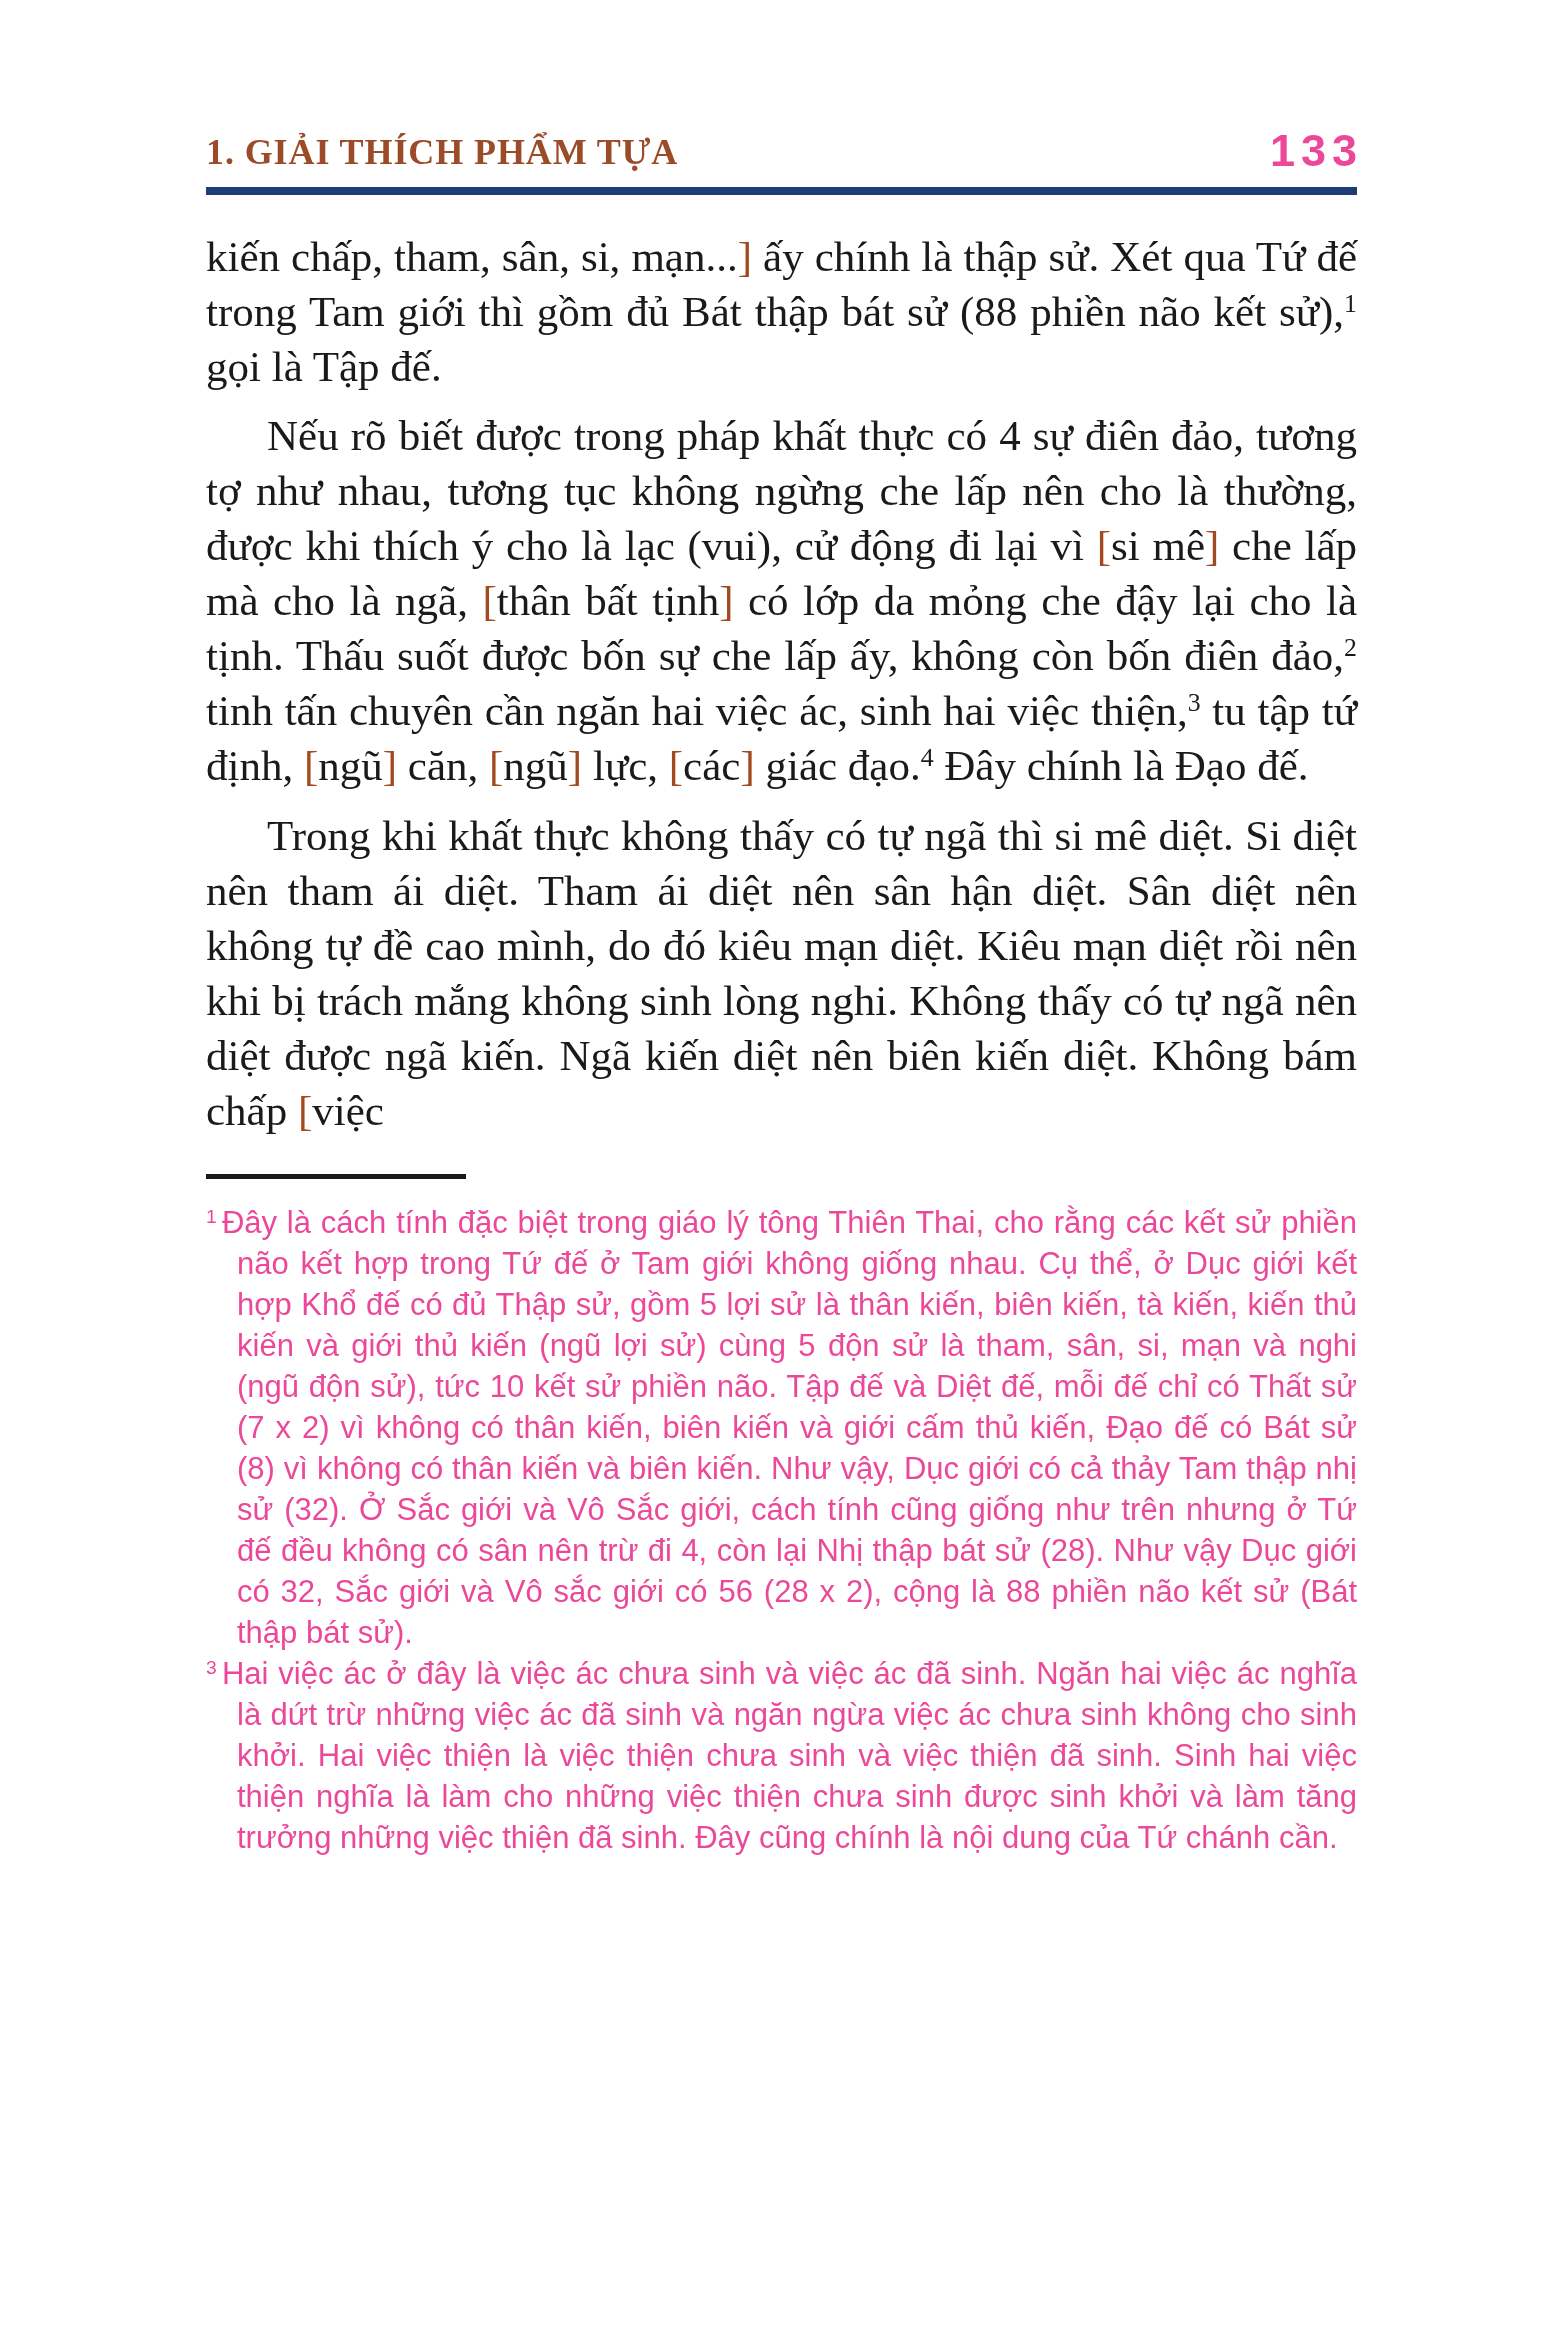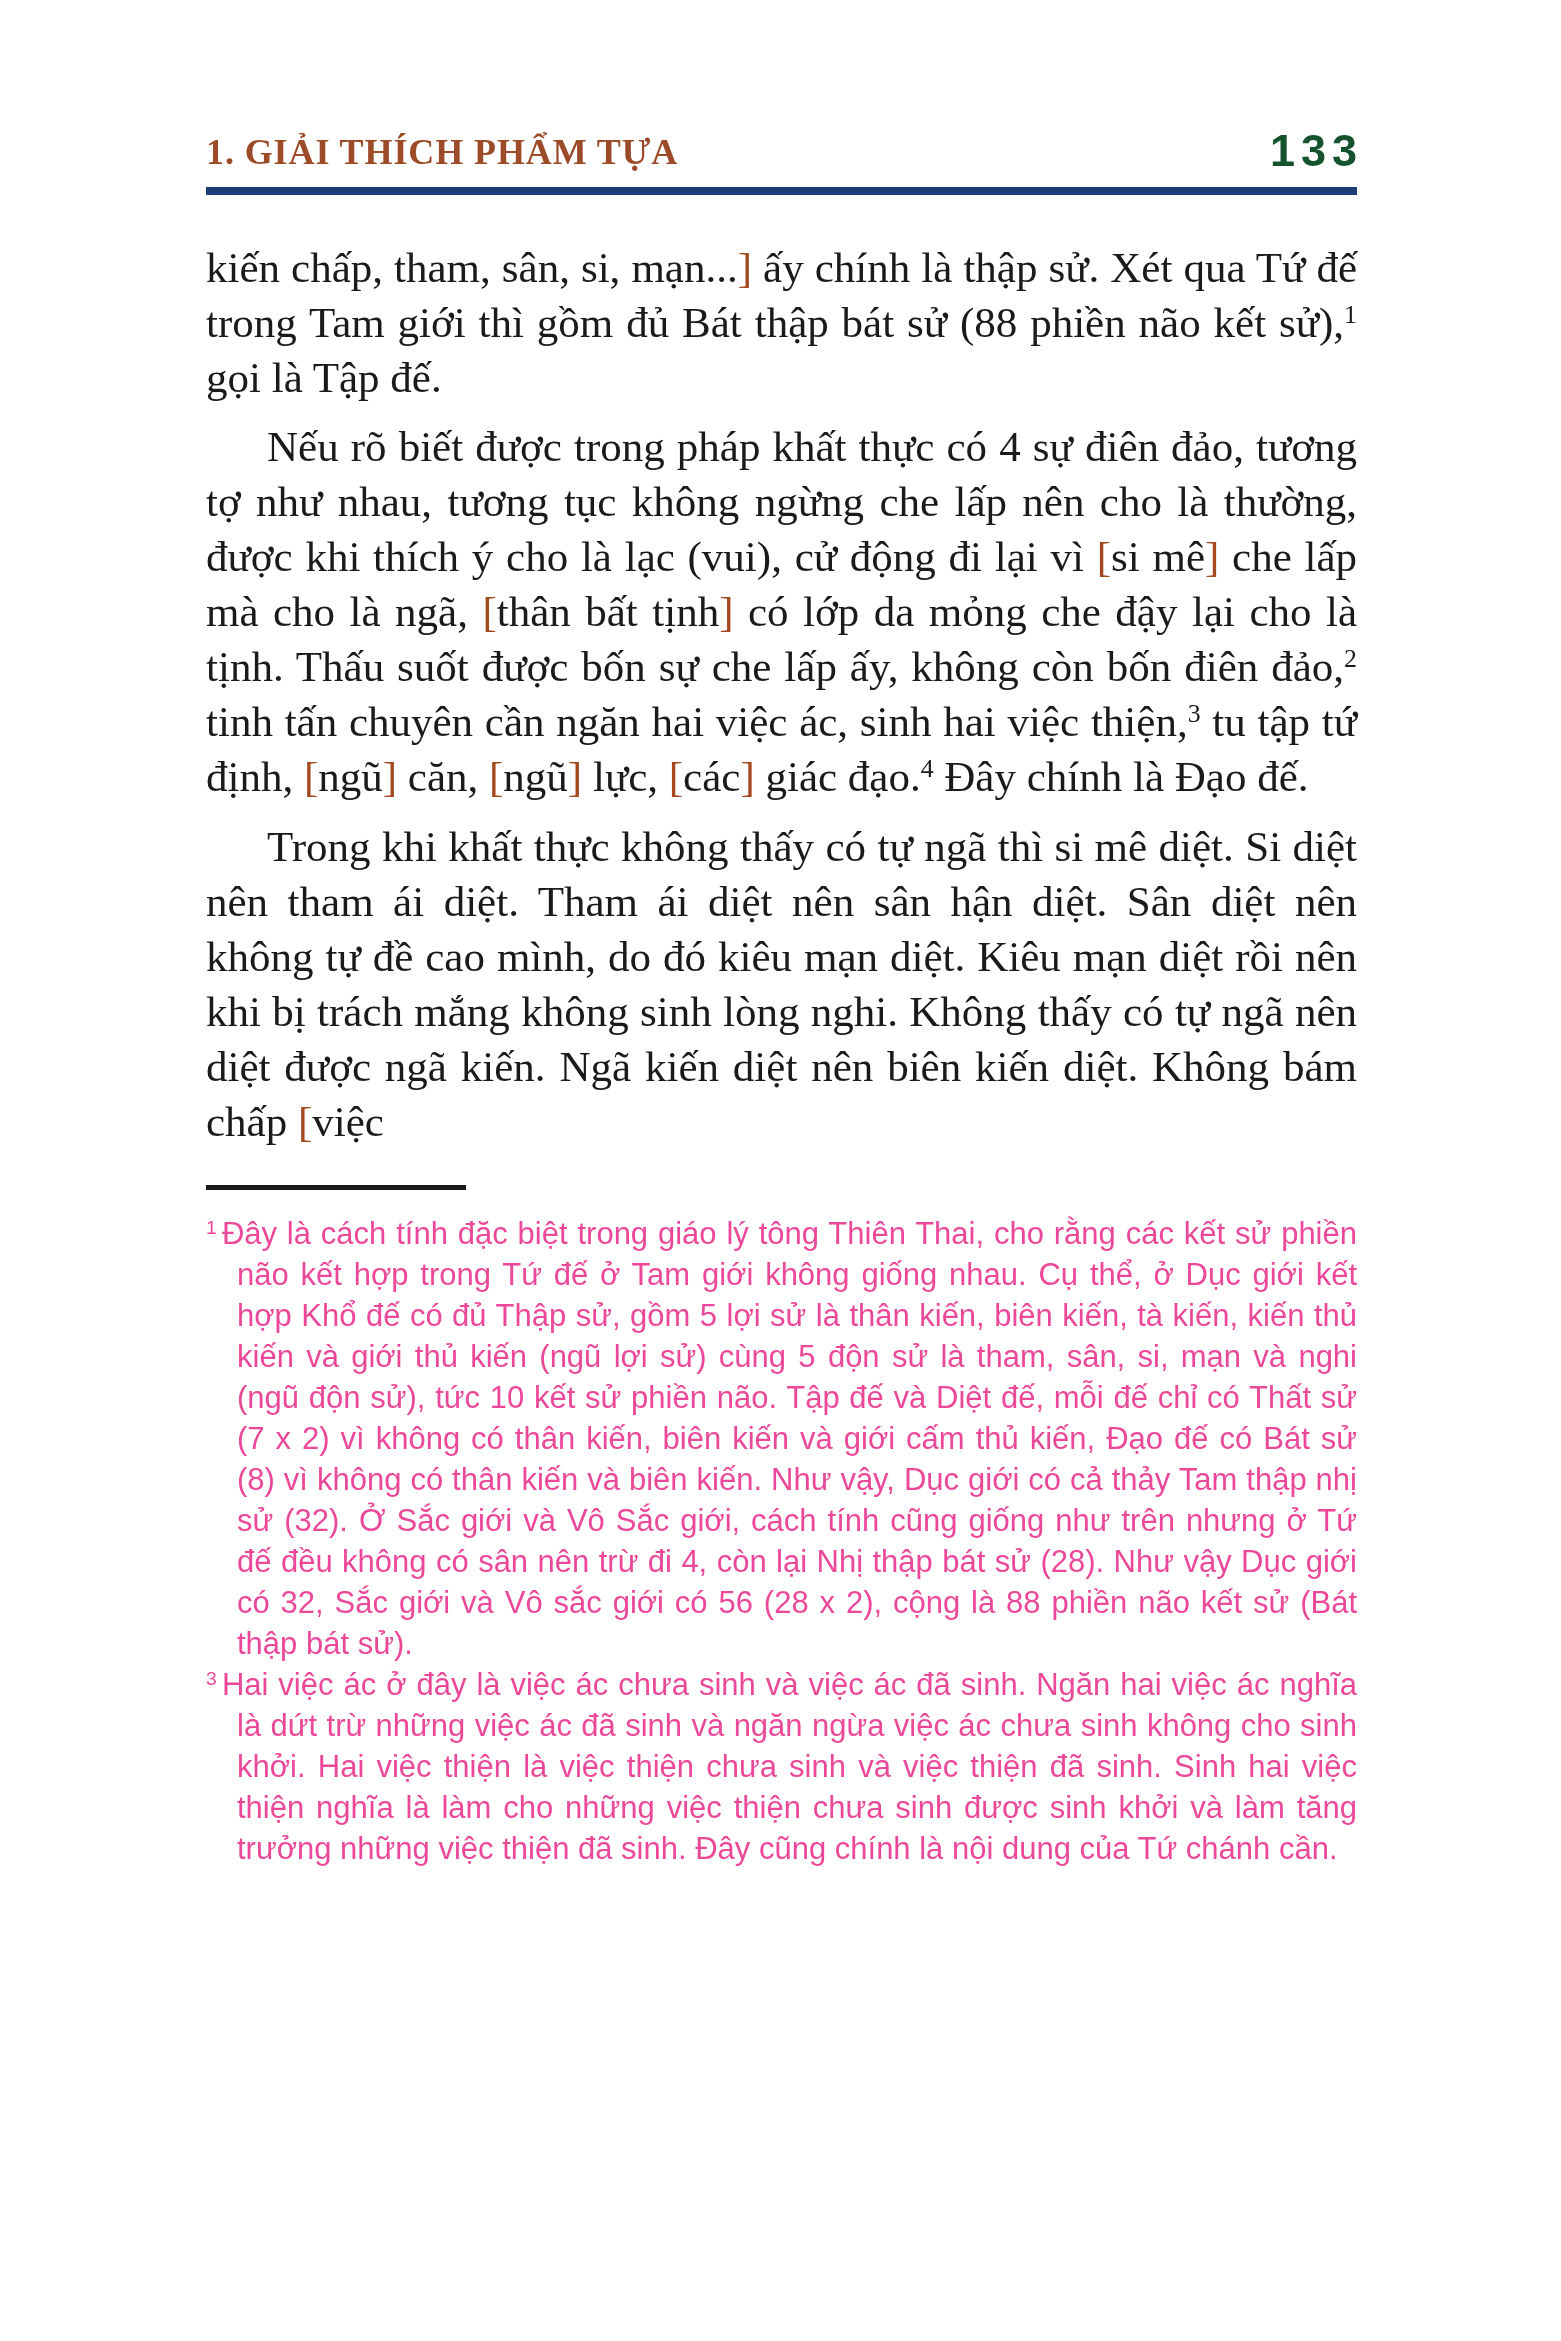--- a/index.html
+++ b/index.html
@@ -30,32 +30,32 @@
     font-weight: bold;
     font-size: 36px;
     letter-spacing: 0.9px;
     color: var(--accent-brown, #9c4b28);
   }
   .page-number {
     font-family: "Liberation Sans", sans-serif;
     font-weight: bold;
     font-size: 45px;
     letter-spacing: 6px;
-    color: #14532d;
+    color: #ec4899;
     line-height: 1;
     margin-right: -6px;
   }
   .header-rule {
     margin-top: 14px;
     height: 7.8px;
     background: var(--rule-blue, #1e3c78);
   }
   
   .body-text {
-    margin-top: 45px;
+    margin-top: 34px;
     font-size: 43px;
     line-height: 55px;
     text-align: justify;
   }
   .body-text p {
     margin: 0;
   }
   .body-text p.indented {
     margin-top: 14.7px;
     text-indent: 61px;

